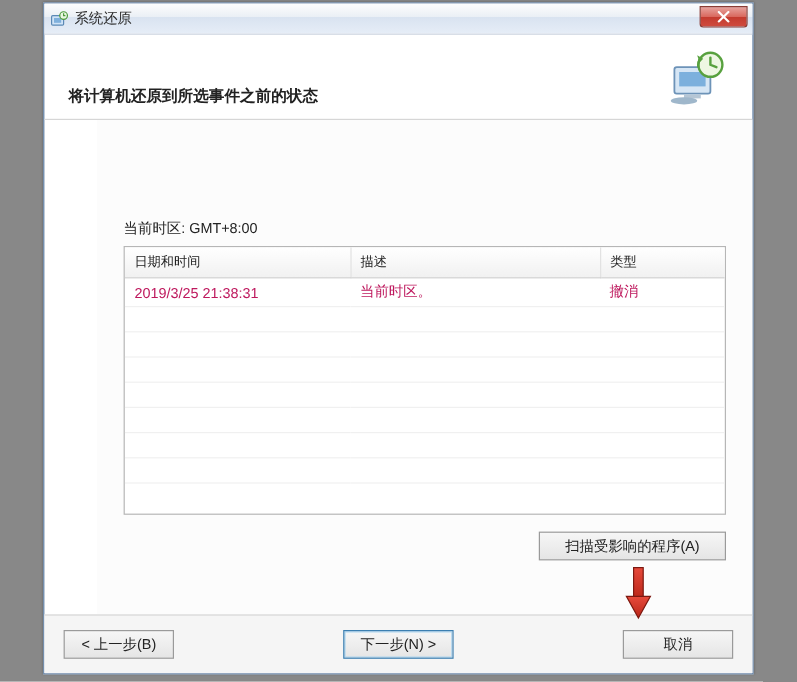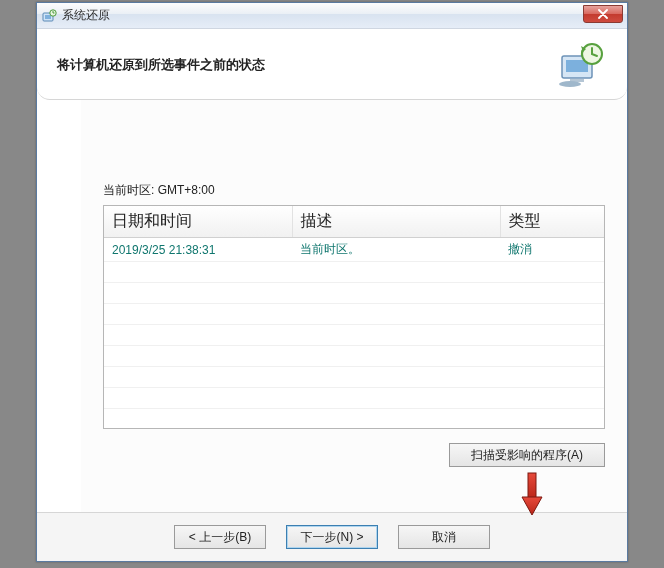--- a/index.html
+++ b/index.html
@@ -46,25 +46,24 @@
     background: linear-gradient(to bottom, #e7a39d 0%, #d9695f 49%, #c33a2e 50%, #cf4b3f 100%);
     border: 1px solid #8a3b34;
     border-radius: 0 0 3px 3px;
     display: flex; align-items: center; justify-content: center;
     color: #fff;
     font-weight: bold;
     cursor: pointer;
   }
   .header-area {
     display: flex;
-    align-items: center;
+    align-items: flex-end;
     padding: 12px 20px 10px 20px;
     border-bottom: 1px solid #d6d6d6;
     min-height: 68px;
-    border-radius: 13px;
   }
   .header-area .heading {
     font-weight: bold;
     font-size: 13px;
     color: #222;
     flex: 1;
   }
   .header-area .icon-box {
     width: 52px; height: 48px;
     display: flex; align-items: center; justify-content: center;
@@ -90,34 +89,34 @@
     background: #fff;
   }
   table {
     width: 100%;
     border-collapse: collapse;
     table-layout: fixed;
   }
   thead th {
     text-align: left;
     font-weight: normal;
-    font-size: 16px;
+    font-size: 11px;
     color: #222;
     background: linear-gradient(to bottom, #fff, #f1f1f1);
     border-bottom: 1px solid #d0d0d0;
     border-right: 1px solid #e2e2e2;
     padding: 5px 8px;
     height: 24px;
   }
   thead th:last-child { border-right: none; }
   tbody td {
     padding: 3px 8px;
     height: 21px;
     font-size: 12px;
-    color: #0f766e;
+    color: #be185d;
     border-bottom: 1px solid #f0f0f0;
     white-space: nowrap;
     overflow: hidden;
   }
   tbody tr.selected td {
     background: #0a7ae6;
     color: #fff;
   }
   tbody tr.empty td {
     color: transparent;
@@ -136,22 +135,22 @@
     color: #222;
     cursor: pointer;
     min-width: 92px;
     font-family: inherit;
   }
   .btn.scan { min-width: 156px; }
   .footer {
     border-top: 1px solid #d6d6d6;
     padding: 12px 16px;
     display: flex;
-    justify-content: center;
-    gap: 20px;
+    justify-content: space-between;
+    gap: 4px;
     background: #f5f5f5;
     position: relative;
   }
   .arrow {
     position: absolute;
     top: -42px;
     left: 482px;
     pointer-events: none;
   }
   .btn.default {

